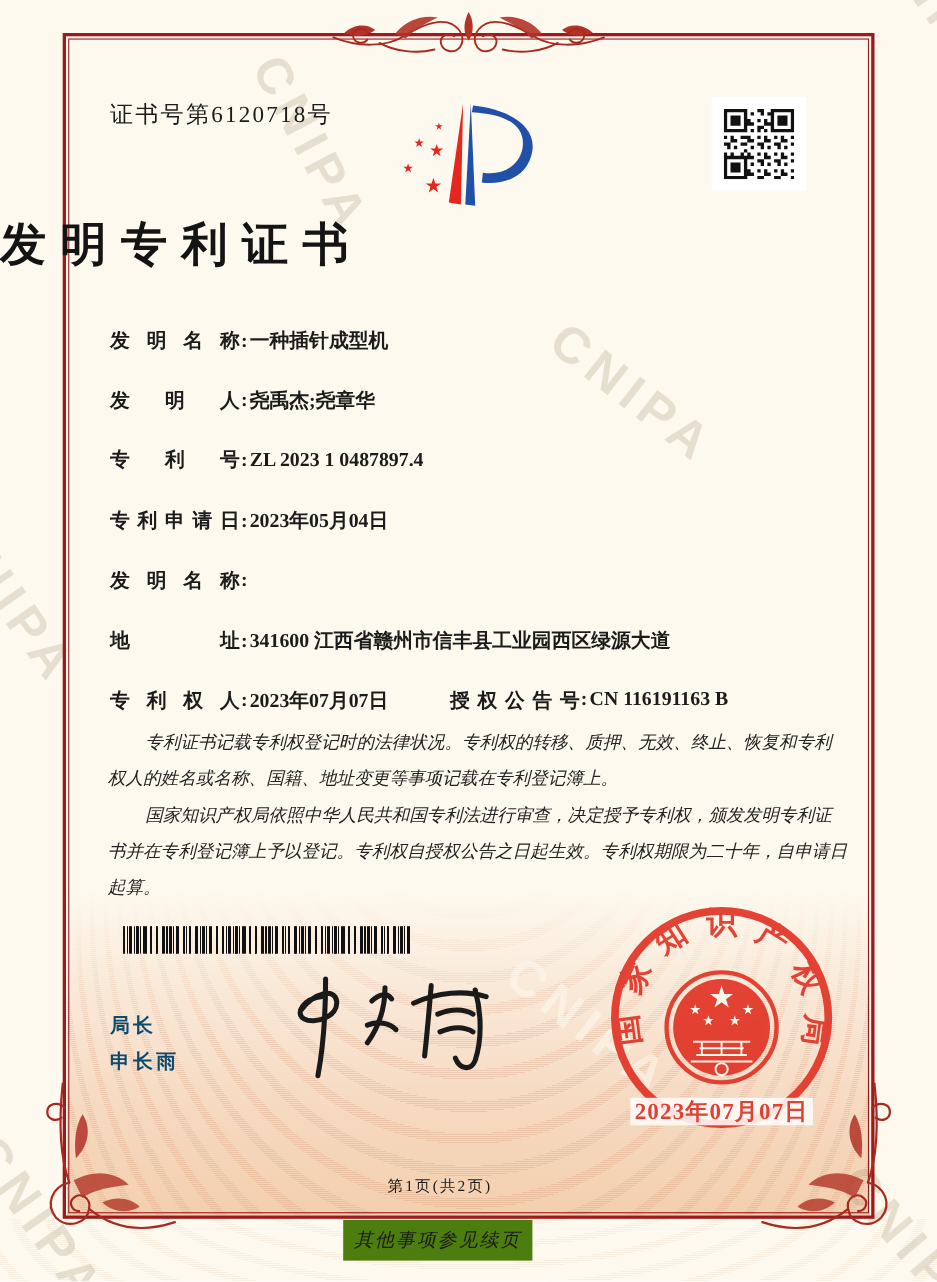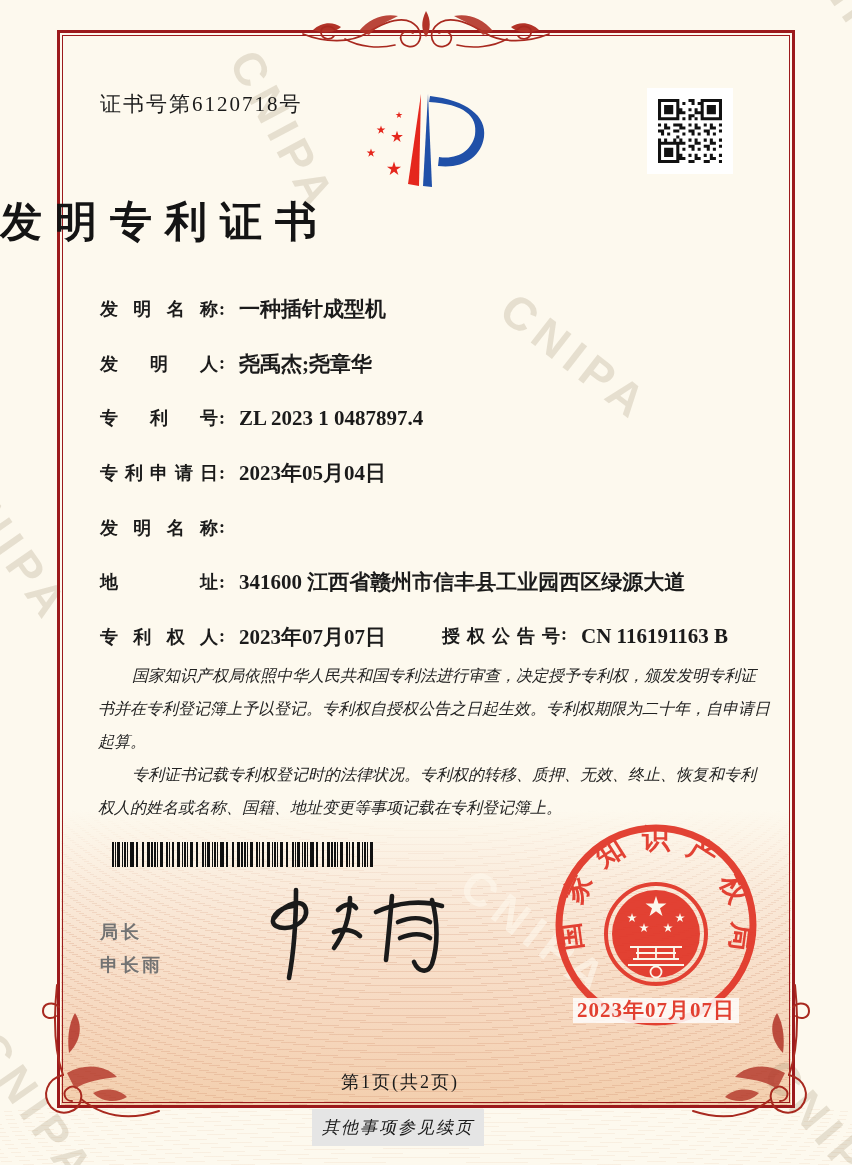--- a/index.html
+++ b/index.html
@@ -61,46 +61,46 @@
   .title{
     position:absolute; left:0; top:194px; width:852px; margin:0;
     font-size:42px; font-weight:700; letter-spacing:13px;
     color:#141414;
   }
   
   .fields{position:absolute; left:100px; top:282px; width:670px; font-size:18px;font-weight:bold;}
   .frow{display:flex; align-items:center; height:54.6px; white-space:nowrap;}
   .flabel{display:inline-block; width:118px; text-align:justify; text-align-last:justify;}
   .fcolon{margin-left:1px;}
-  .fval{margin-left:14px; font-size:21px;}
+  .fval{margin-left:2px; font-size:18px;}
   .pair2{margin-left:56px; display:flex; align-items:flex-start;}
   
   .body-text{position:absolute; left:98px; top:659px; width:672px;
     font-size:16px; line-height:33px; font-style:italic; color:#222;}
   .body-text p{margin:0; text-indent:34px;}
   
   .barcode{
     position:absolute; left:112px; top:842px; width:262px; height:25px;
     background:
       repeating-linear-gradient(90deg,#101010 0 2px,transparent 2px 6px),
       repeating-linear-gradient(90deg,transparent 0 3px,#101010 3px 4px,transparent 4px 9px),
       repeating-linear-gradient(90deg,#101010 0 1px,transparent 1px 5px);
   }
   .signer-title,.signer-name{
     position:absolute; left:100px; font-size:18px; font-weight:bold; letter-spacing:3px;
-    font-family:"Liberation Sans","DejaVu Sans",sans-serif; color:#737373;
+    font-family:"Liberation Sans","DejaVu Sans",sans-serif; color:#0c4a6e;
   }
   .signer-title{top:920px;}
   .signer-name{top:953px;}
   .signature{position:absolute; left:246px; top:884px; width:200px; height:100px;}
   .seal{position:absolute; left:553px; top:822px; width:206px; height:206px;}
   .page-num{position:absolute; left:0; top:1070px; width:800px; text-align:center;
-    font-size:18px; letter-spacing:2px;}
+    font-size:14px; letter-spacing:2px;}
   .note-box{
-    position:absolute; left:312px; top:1109px; width:172px; height:37px; background:#e5e5e5;
+    position:absolute; left:312px; top:1109px; width:172px; height:37px; background:#4d7c0f;
     display:flex; align-items:center; justify-content:center;
     font-size:17px; font-style:italic; letter-spacing:2px; color:#1b1b1b;
   }
   svg text{font-family:"Liberation Serif","DejaVu Serif",serif;}
 </style>
 </head>
 <body>
 
 <svg width="0" height="0" style="position:absolute" aria-hidden="true">
   <defs>
@@ -226,22 +226,22 @@
       <span class="fval">2023年07月07日</span>
       <span class="pair2">
         <span class="flabel">授权公告号</span>
           <span class="fcolon">:</span>
         <span class="fval">CN 116191163 B</span>
       </span>
     </div>
   </div>
 
   <div class="body-text">
+    <p>专利证书记载专利权登记时的法律状况。专利权的转移、质押、无效、终止、恢复和专利权人的姓名或名称、国籍、地址变更等事项记载在专利登记簿上。</p>
     <p>国家知识产权局依照中华人民共和国专利法进行审查，决定授予专利权，颁发发明专利证书并在专利登记簿上予以登记。专利权自授权公告之日起生效。专利权期限为二十年，自申请日起算。</p>
-    <p>专利证书记载专利权登记时的法律状况。专利权的转移、质押、无效、终止、恢复和专利权人的姓名或名称、国籍、地址变更等事项记载在专利登记簿上。</p>
   </div>
 
   <div class="barcode"></div>
 
   <div class="signer-title">局长</div>
   <div class="signer-name">申长雨</div>
 
   <svg class="signature" viewBox="0 0 200 100">
     <g stroke="#1a1a1a" fill="none" stroke-width="4.6" stroke-linecap="round" stroke-linejoin="round">
       <path d="M28,34 C40,18 58,14 60,26 C62,40 40,48 30,42 C22,37 30,24 47,22"></path>

